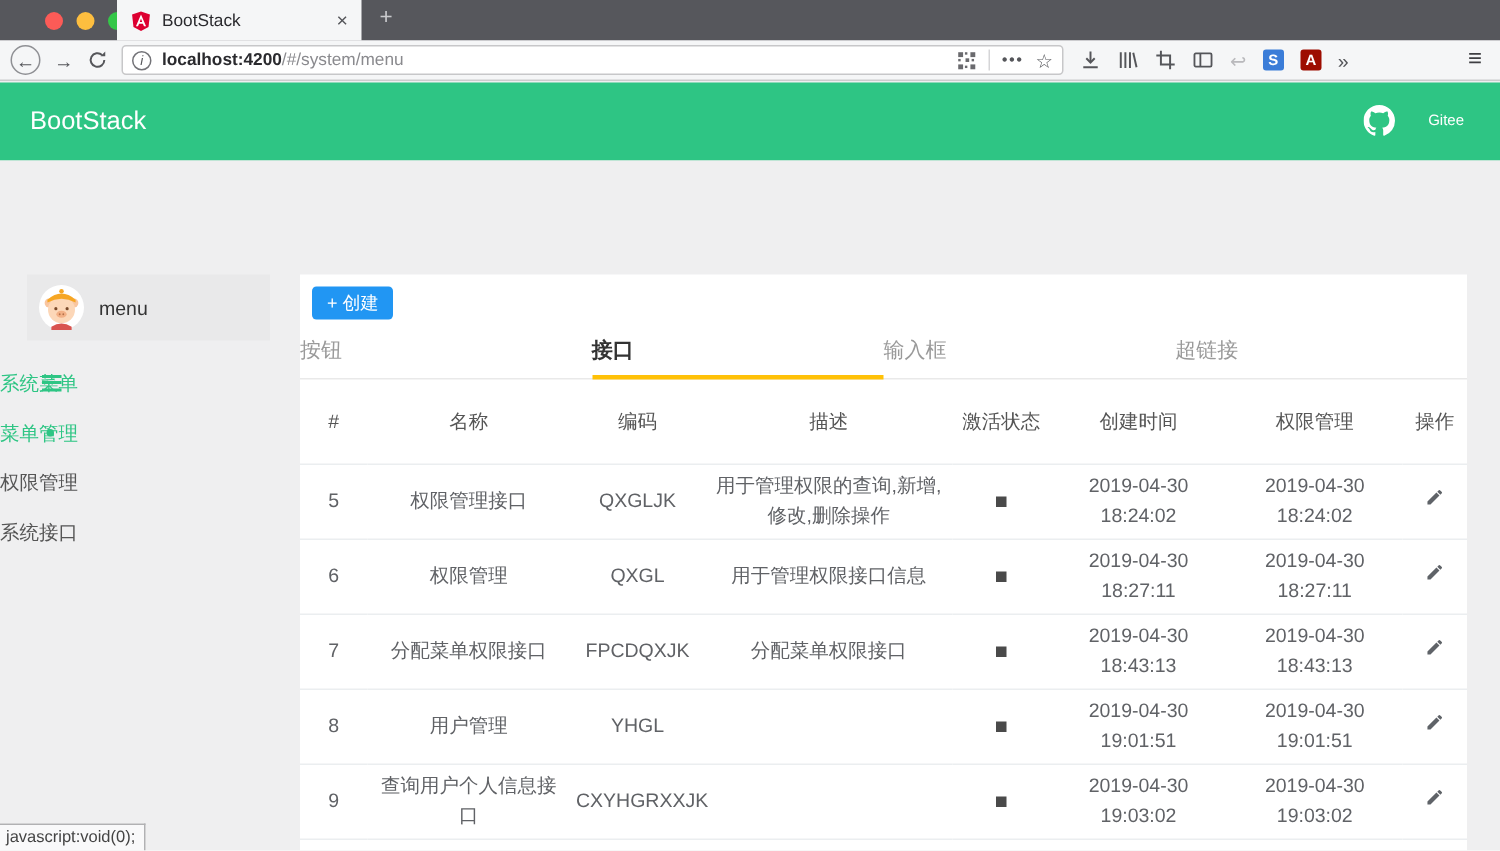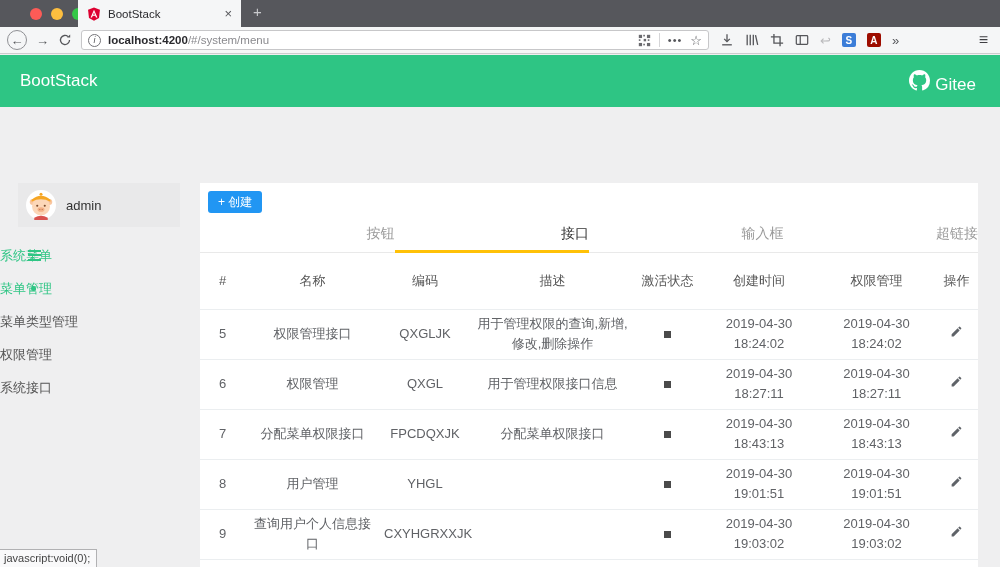--- a/index.html
+++ b/index.html
@@ -35,41 +35,41 @@
   .ext-s { background:#3b7dd8; }
   .ext-pdf { background:#9d0d00; }
   .undo { color:#b9b9bc; font-size:13px; }
   .ovf { color:#55565a; font-size:13px; }
   .mainmenu { color:#3e3e42; font-size:16px; margin-left:13px; margin-right:12px; }
 
   
   .appbar { position:absolute; top:55px; left:0; right:0; height:52px; background:#2ec584; }
   .brand { position:absolute; left:20px; top:16px; color:#fff; font-size:17px; }
   .gh { position:absolute; right:70px; top:15px; }
-  .gitee { position:absolute; right:24px; top:20px; color:#fff; font-size:17px; cursor:pointer; }
+  .gitee { position:absolute; right:24px; top:20px; color:#fff; font-size:10px; cursor:pointer; }
 
   
   .page { position:absolute; top:107px; left:0; right:0; bottom:0; background:#efeff0; }
 
   .adminbox { position:absolute; left:18px; top:76px; width:162px; height:44px; background:#e9e9ea; display:flex; align-items:center; padding-left:8px; cursor:pointer; }
   .adminbox .uname { font-size:13px; color:#333; margin-left:10px; }
 
   .menu { position:absolute; left:0; top:132px; width:200px; }
   .menu-item { height:33px; display:flex; align-items:center; position:relative; font-size:13px; color:#555; cursor:pointer;text-align:center; }
   .menu-item.green { color:#2ec584; }
   .burger { position:absolute; left:28px; top:50%; margin-top:-6px; width:13px; }
   .burger i { display:block; height:2px; background:currentColor; margin-bottom:2.6px; }
   .bullet { position:absolute; left:31px; top:50%; margin-top:-3px; width:5px; height:5px; border-radius:50%; background:#2ec584; }
 
   
   .card { position:absolute; left:200px; top:76px; width:778px; bottom:0; background:#fff; }
   .create-btn { position:absolute; left:8px; top:8px; height:22px; padding:0 10px; background:#2196f3; border:none; border-radius:3px; color:#fff; font-size:12px; cursor:pointer; font-family:inherit; }
   .tabsrow { position:absolute; top:30px; left:0; right:0; height:40px; display:flex; border-bottom:1px solid #e9e9e9; }
-  .tab5 { flex:1; text-align:right; line-height:40px; font-size:14px; color:#9a9a9a; position:relative; cursor:pointer; }
-  .tab5.active { color:#333; font-weight:normal; }
+  .tab5 { flex:1; text-align:left; line-height:40px; font-size:14px; color:#9a9a9a; position:relative; cursor:pointer; }
+  .tab5.active { color:#333; font-weight:bold; }
   .tab5.active::after { content:""; position:absolute; left:0; right:0; bottom:-1px; height:3px; background:#ffc107; }
 
   table.grid { position:absolute; top:70px; left:0; width:778px; border-collapse:collapse; table-layout:fixed; }
   table.grid th { height:56px; font-weight:normal; font-size:13px; color:#555; text-align:center; line-height:17px; padding:0 2px; }
   table.grid td { height:50px; font-size:13px; color:#606266; text-align:center; line-height:20px; padding:0 4px; }
   table.grid tbody tr { border-top:1px solid #ebeef0; }
   table.grid tbody tr:last-child { border-bottom:1px solid #ebeef0; }
   .sq { display:inline-block; width:7px; height:7px; background:#4a4a4a; }
   .editbtn { cursor:pointer; display:inline-block; }
 
@@ -174,38 +174,35 @@
           <circle cx="20" cy="22" r="12" fill="#fcd7b8"></circle>
           <path d="M7.5 13 Q20 2 32.5 13 L32.5 15.5 Q20 9 7.5 15.5 Z" fill="#f6a623"></path>
           <circle cx="20" cy="5.5" r="2" fill="#f6a623"></circle>
           <circle cx="15" cy="21" r="1.4" fill="#7a4a2b"></circle>
           <circle cx="25" cy="21" r="1.4" fill="#7a4a2b"></circle>
           <ellipse cx="20" cy="26" rx="4.6" ry="3.1" fill="#f3b086"></ellipse>
           <circle cx="18.4" cy="26" r=".8" fill="#b5714a"></circle>
           <circle cx="21.6" cy="26" r=".8" fill="#b5714a"></circle>
           <path d="M11 37 Q20 31.5 29 37 L29 40 L11 40 Z" fill="#d9534f"></path>
         </svg>
-      <span class="uname">admin</span>
+      <span class="uname">menu</span>
     </div>
 
     <div class="menu">
       <div class="menu-item green">
         <span class="burger">
             <i></i>
             <i></i>
             <i></i>
           </span>
         <span>系统菜单</span>
       </div>
       <div class="menu-item green">
         <span class="bullet"></span>
         <span>菜单管理</span>
-      </div>
-      <div class="menu-item">
-        <span>菜单类型管理</span>
       </div>
       <div class="menu-item">
         <span>权限管理</span>
       </div>
       <div class="menu-item">
         <span>系统接口</span>
       </div>
     </div>
 
     <div class="card">

